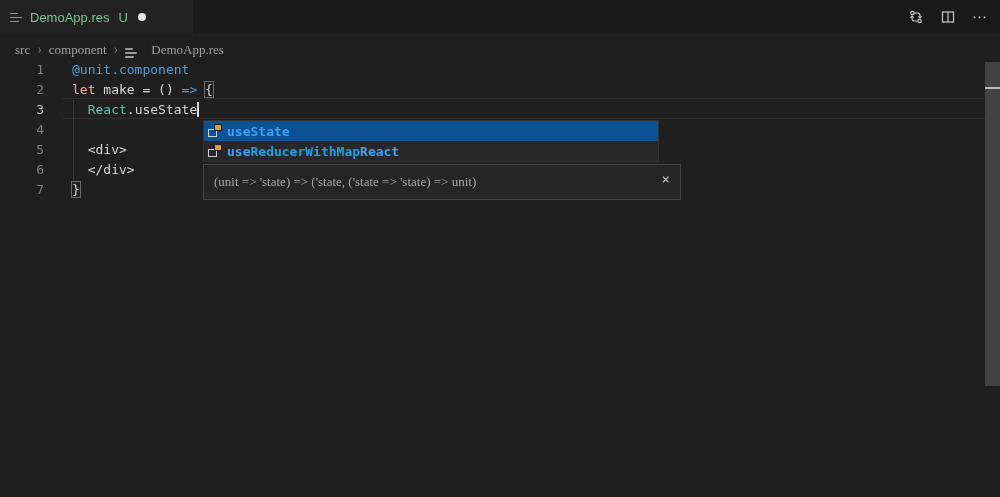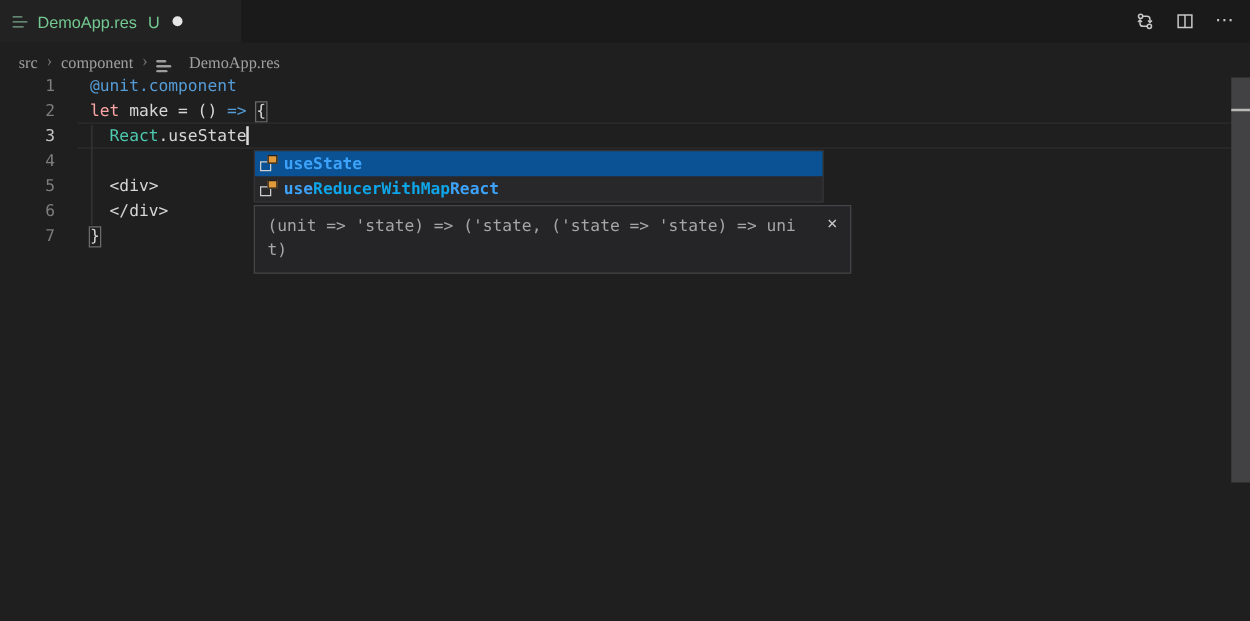--- a/index.html
+++ b/index.html
@@ -73,21 +73,21 @@
   .sym { position:relative; width:16px; height:16px; flex:none; margin-right:4px; }
   .sym .b { position:absolute; left:1px; bottom:2px; width:9px; height:8px;
             border:1.4px solid #cfcfcf; background:transparent; }
   .sym .f { position:absolute; right:1px; top:1px; width:8px; height:7px;
             background:#e39a3a; border:1px solid #1f1f1f; }
   .stext b { font-weight:bold; }
   .stext .m { color:#3da3fa; }
   .stext .n { color:#0ea5e9; }
   .sdocs { width:478px; margin-top:2px; background:#252527; border:1px solid #454548;
            padding:7px 10px 8px 10px; position:relative; color:#a6a6a8; }
-  .doctext { width:433px; line-height:19px; white-space:pre-wrap; word-break:break-all; }
+  .doctext { width:433px; line-height:19px; white-space:pre-wrap; word-break:break-all;font-family:Liberation Serif, serif; }
   .sclose { position:absolute; right:10px; top:6px; color:#c5c5c5; font-size:14px; cursor:pointer; }
 </style>
 </head>
 <body>
 
 <div class="app">
 
 
   <div class="tabbar">
     <div class="tab">

